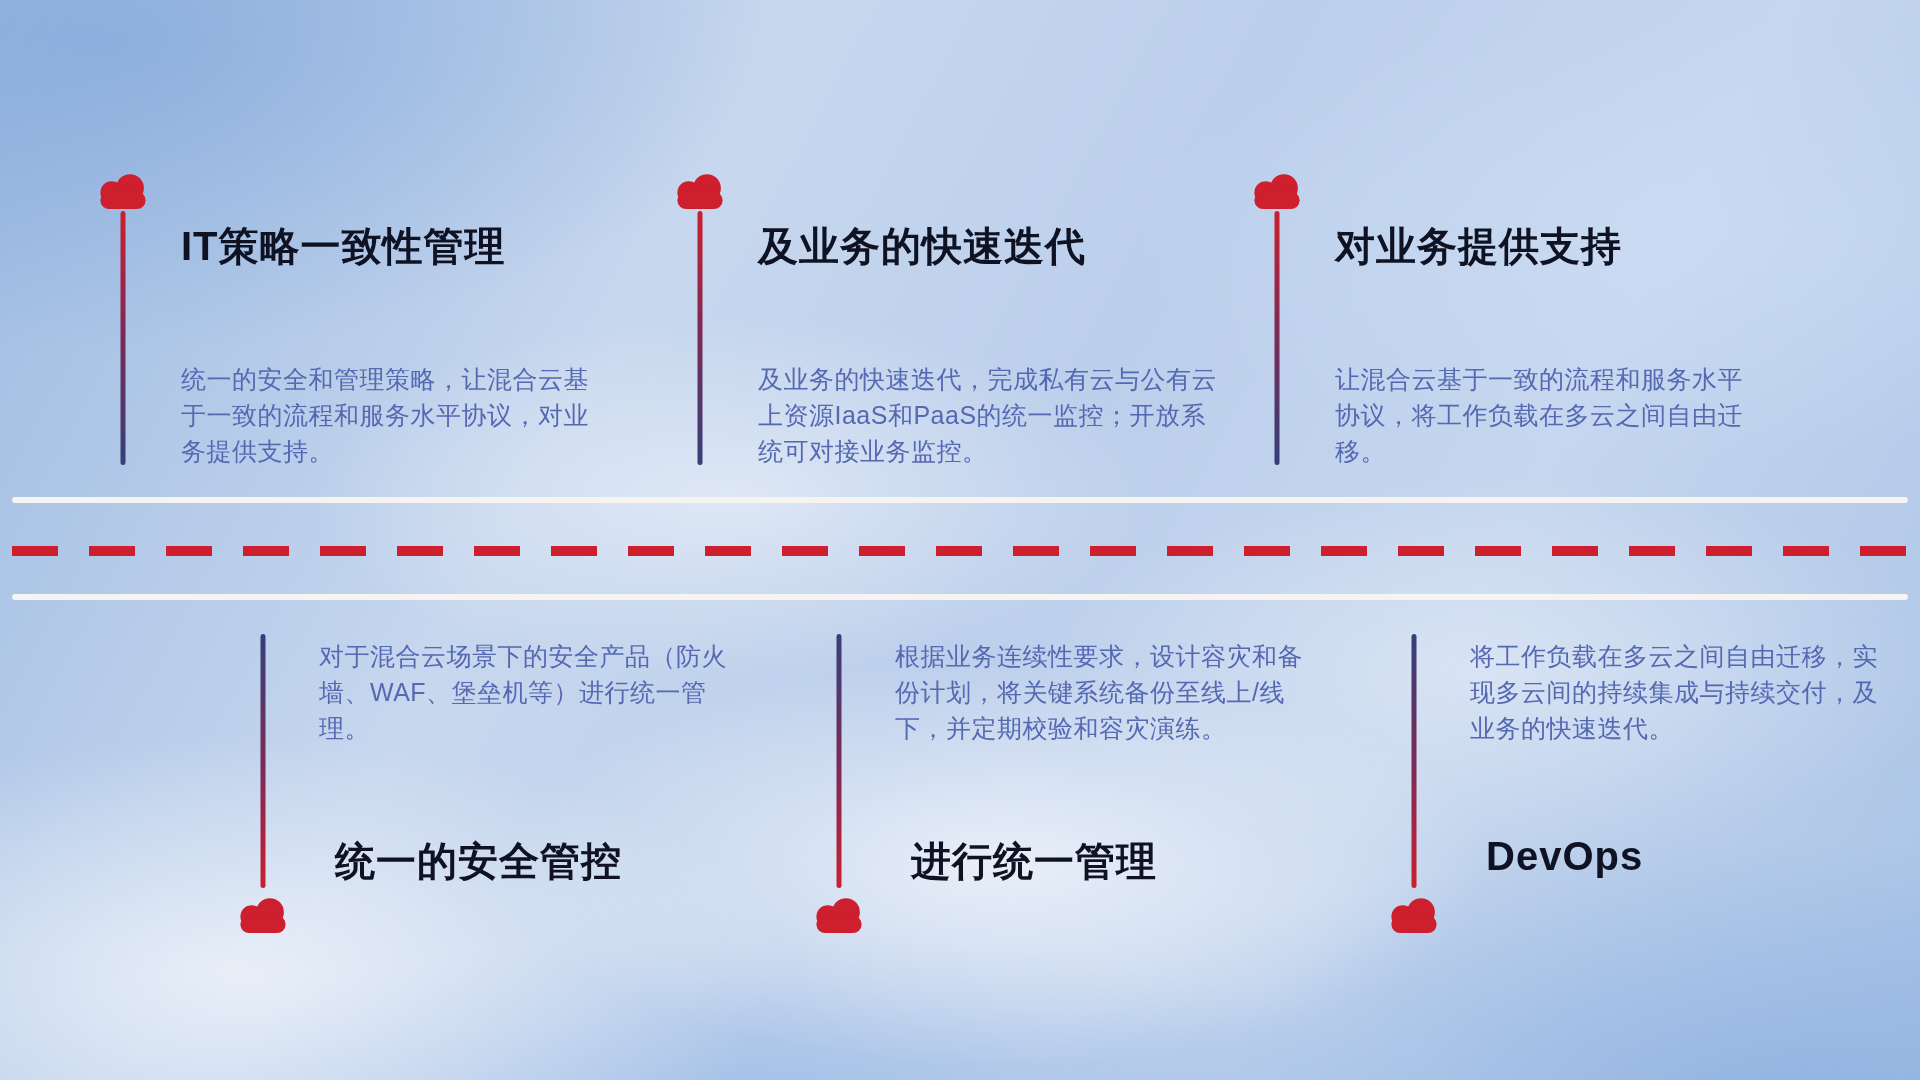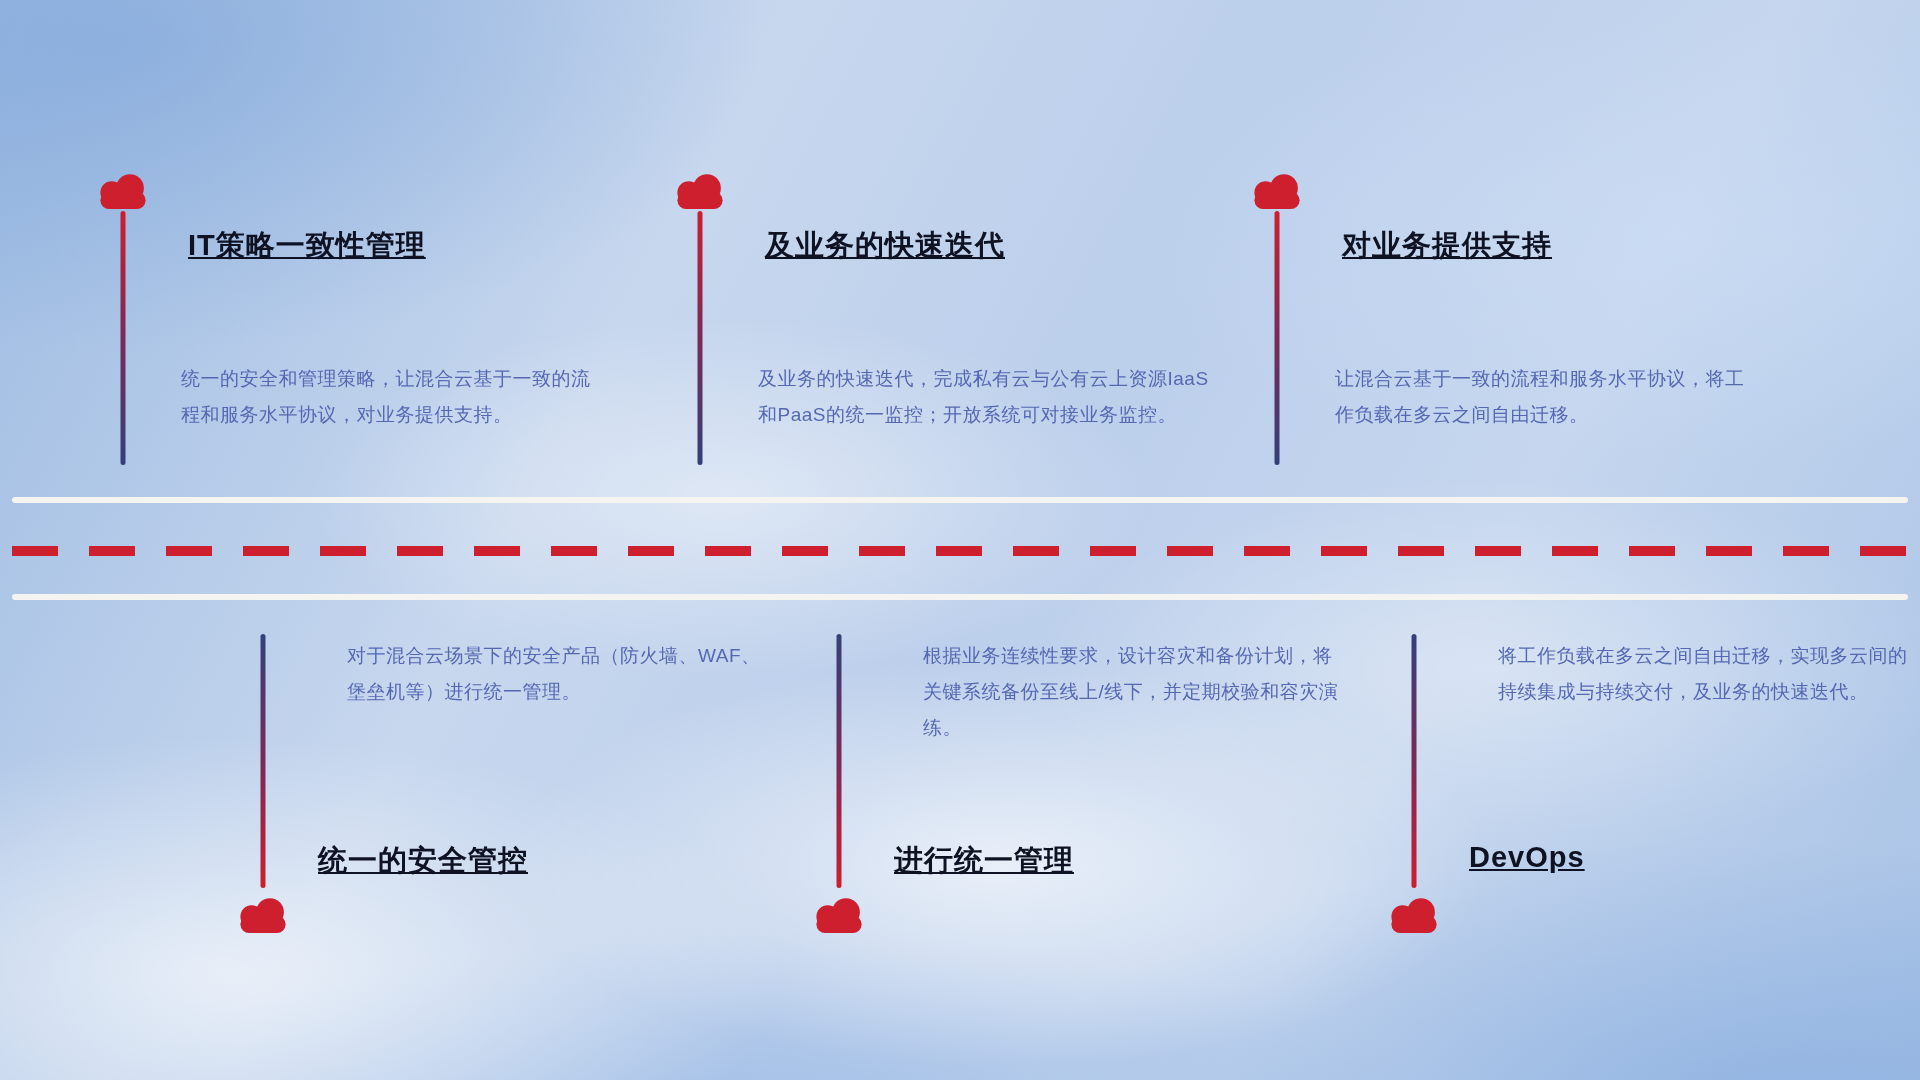--- a/index.html
+++ b/index.html
@@ -57,41 +57,40 @@
     top: 42px; height: 254px;
     background: linear-gradient(180deg, var(--accent-red, #cd1f2e) 0%, #7c2a56 48%, var(--line-navy, #33407a) 100%);
   }
   .item-bottom .vline {
     top: 0; height: 254px;
     background: linear-gradient(180deg, var(--line-navy, #33407a) 0%, #7c2a56 52%, var(--accent-red, #cd1f2e) 100%);
   }
 
   .title {
     position: absolute;
-    margin: 7px;
-    font-size: 29px;
+    margin: 0;
+    font-size: 40px;
     font-weight: 700;
     color: var(--title-color, #0e1222);
     white-space: nowrap;
     letter-spacing: 1px;
-    text-decoration: underline;
   }
   .item-top .title { left: 58px; top: 50px; }
-  .item-bottom .title { left: 48px; top: 200px; }
+  .item-bottom .title { left: 72px; top: 200px; }
 
   .desc {
     position: absolute;
     margin: 0;
-    font-size: 19px;
+    font-size: 25px;
     line-height: 36px;
     color: var(--desc-color, #5568b2);
     letter-spacing: 0.5px;
   }
   .item-top .desc { left: 58px; top: 192px; }
-  .item-bottom .desc { left: 56px; top: 4px; margin-left: 28px; }
+  .item-bottom .desc { left: 56px; top: 4px; }
 
   .road-line {
     position: absolute;
     left: 12px; right: 12px;
     height: 6px;
     background: var(--road-white, #f6f4f1);
     border-radius: 3px;
   }
   .road-line-top { top: 497px; }
   .road-line-bottom { top: 594px; }

